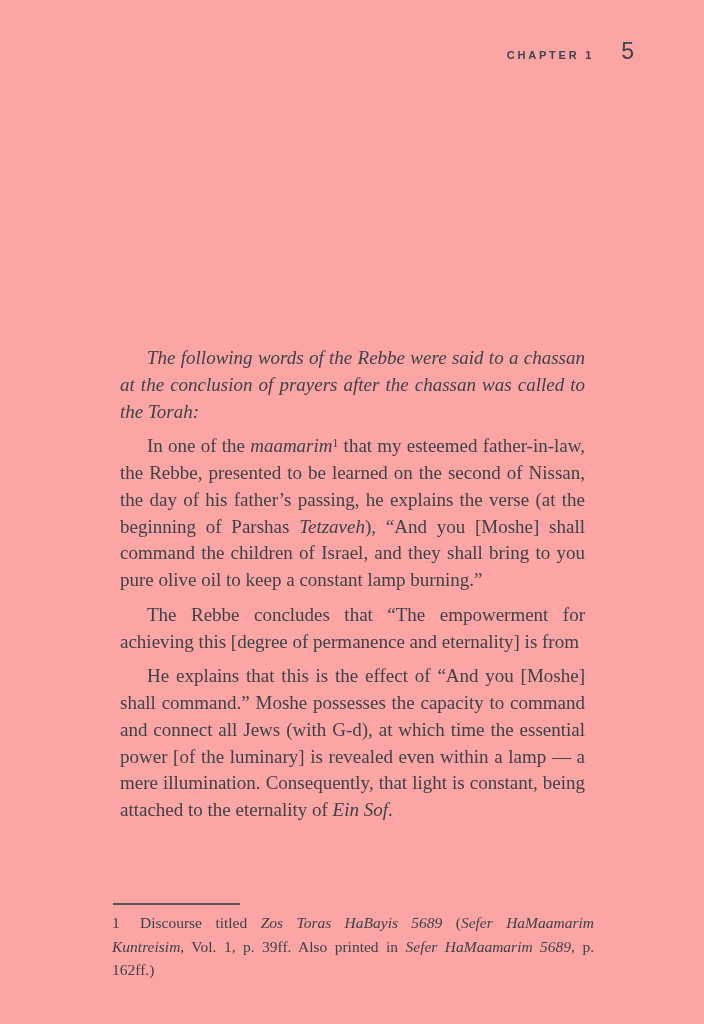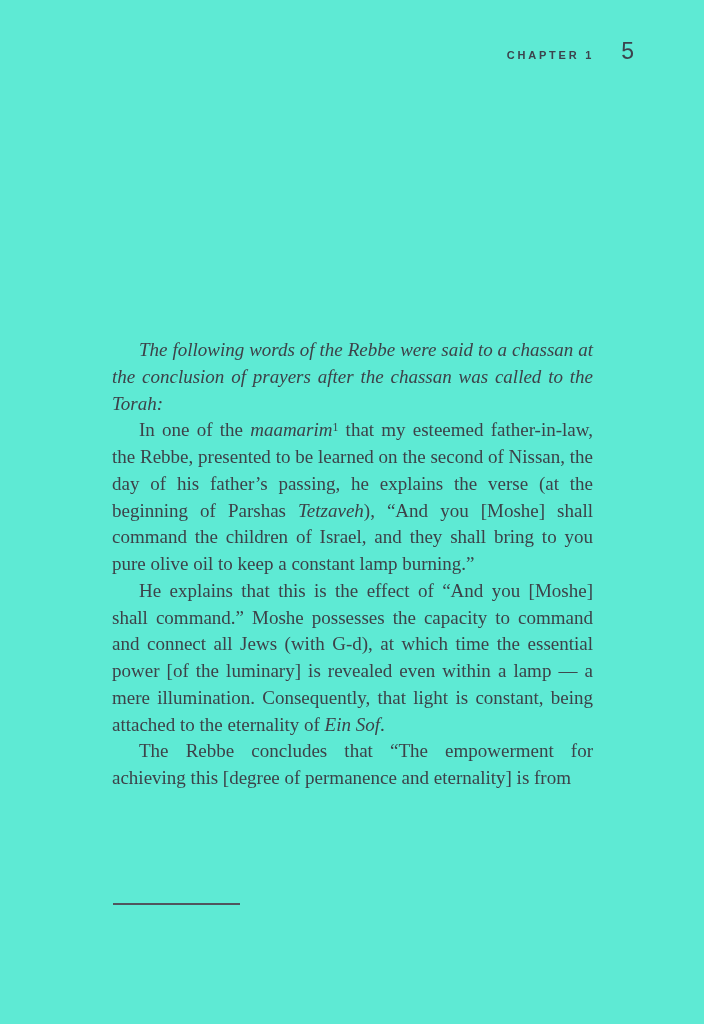--- a/index.html
+++ b/index.html
@@ -4,21 +4,21 @@
 <style>
   html, body {
     margin: 0;
     padding: 0;
     background: #ffffff;
   }
   .page {
     position: relative;
     width: 704px;
     height: 1024px;
-    background: #5eead4;
+    background: #fca5a5;
     overflow: hidden;
     font-family: "Liberation Serif", serif;
   }
   .running-header {
     position: absolute;
     top: 38px;
     right: 70px;
     display: flex;
     align-items: baseline;
     gap: 27px;
@@ -52,21 +52,21 @@
     position: absolute;
     left: 112px;
     top: 337px;
     width: 481px;
     font-size: 19px;
     line-height: 26.75px;
     color: #3d4249;
     text-align: justify;
   }
   .content p {
-    margin: 0;
+    margin: 8px;
     text-indent: 27px;
   }
   .content p.intro { font-style: italic; }
   sup {
     font-size: 62%;
     vertical-align: baseline;
     position: relative;
     top: -0.45em;
     line-height: 0;
   }
@@ -100,20 +100,23 @@
 
   <div class="running-header">
     <span class="chapter-label">CHAPTER 1</span>
     <span class="page-number">5</span>
   </div>
 
 
   <div class="content">
     <p class="intro"><i>The following words of the Rebbe were said to a chassan at the conclusion of prayers after the chassan was called to the Torah:</i></p>
     <p><span>In one of the </span><i>maamarim</i><sup>1</sup><span> that my esteemed father-in-law, the Rebbe, presented to be learned on the second of Nissan, the day of his father’s passing, he explains the verse (at the beginning of Parshas </span><i>Tetzaveh</i><span>), “And you [Moshe] shall command the children of Israel, and they shall bring to you pure olive oil to keep a constant lamp burning.”</span></p>
+    <p><span>The Rebbe concludes that “The empowerment for achieving this [degree of permanence and eternality] is from</span></p>
     <p><span>He explains that this is the effect of “And you [Moshe] shall command.” Moshe possesses the capacity to command and connect all Jews (with G-d), at which time the essential power [of the luminary] is revealed even within a lamp — a mere illumination. Consequently, that light is constant, being attached to the eternality of </span><i>Ein Sof</i><span>.</span></p>
-    <p><span>The Rebbe concludes that “The empowerment for achieving this [degree of permanence and eternality] is from</span></p>
   </div>
 
   <div class="footnote-rule"></div>
 
+  <div class="footnote">
+    <span class="fn-marker">1</span><span><span>Discourse titled </span><i>Zos Toras HaBayis 5689</i><span> (</span><i>Sefer HaMaamarim Kuntreisim</i><span>, Vol. 1, p. 39ff. Also printed in </span><i>Sefer HaMaamarim 5689</i><span>, p. 162ff.)</span></span>
+  </div>
 
 </div>
 
 </body></html>

